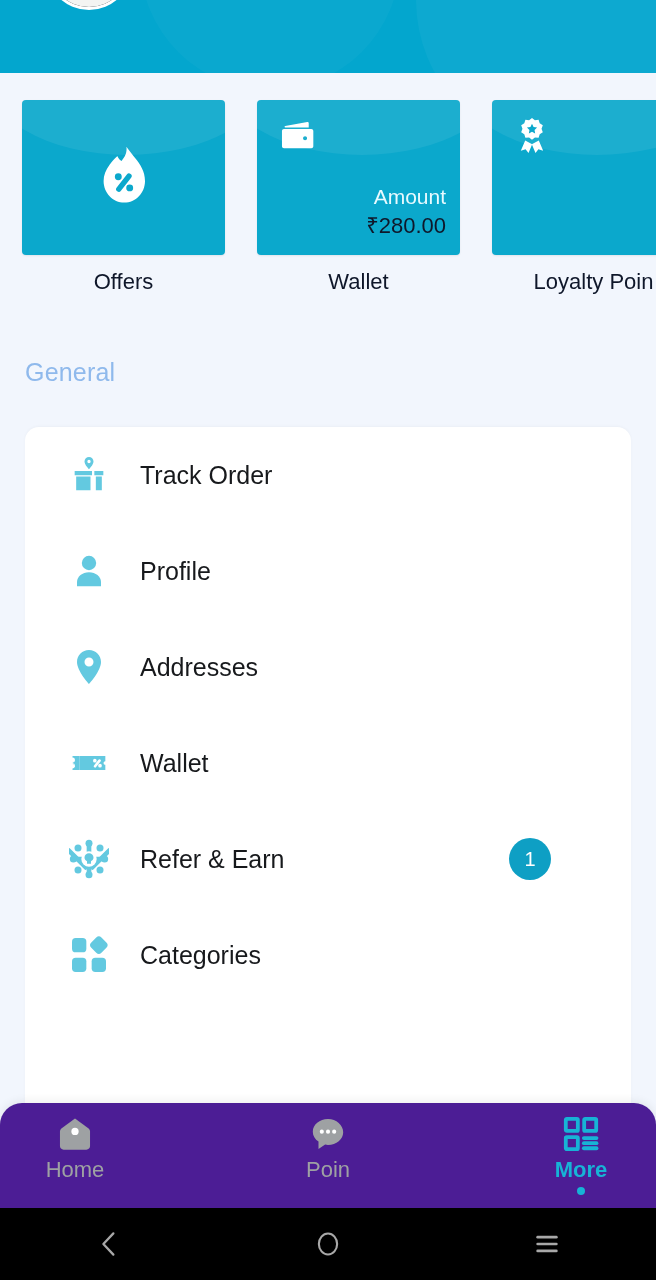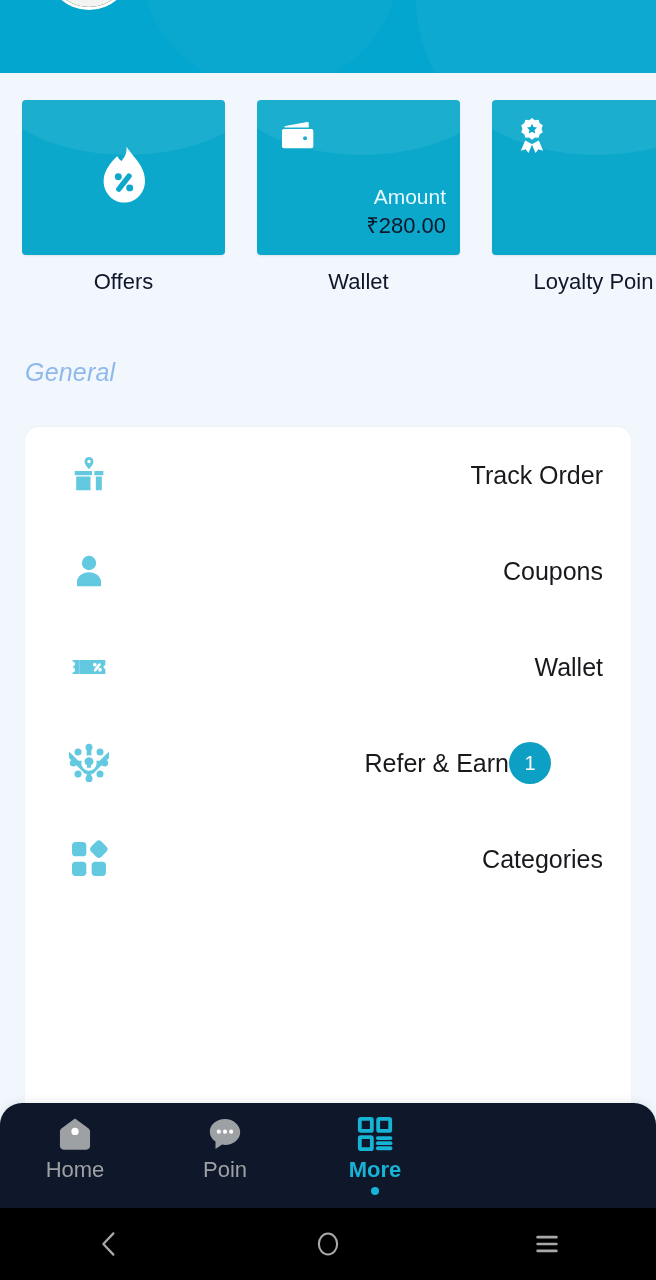--- a/index.html
+++ b/index.html
@@ -123,34 +123,32 @@
     white-space: nowrap;
   }
 
   
   .section-title {
     position: absolute;
     left: 25px; top: 358px;
     font-size: 25px;
     color: #8fb9ec;
     letter-spacing: 0.2px;
-    font-style: italic;
   }
 
   
   .list-card {
     position: absolute;
     left: 25px; top: 427px;
     width: 606px;
     height: 680px;
     background: #ffffff;
     border-radius: 14px 14px 0 0;
     overflow: hidden;
     box-shadow: 0 -1px 3px rgba(0,0,0,0.03);
-    text-align: right;
   }
   .list-item {
     position: relative;
     height: 96px;
     display: flex;
     align-items: center;
     padding: 0 28px 0 44px;
   }
   .li-icon {
     width: 40px; height: 40px;
@@ -178,25 +176,25 @@
     justify-content: center;
     flex: 0 0 42px;
     margin-right: 52px;
   }
 
   
   .bottom-nav {
     position: absolute;
     left: 0; bottom: 72px;
     width: 656px; height: 105px;
-    background: #0f172a;
+    background: #4c1d95;
     border-radius: 22px 22px 0 0;
     display: flex;
     align-items: flex-start;
-    justify-content: flex-start;
+    justify-content: space-between;
     padding-top: 12px;
     box-shadow: 0 -2px 10px rgba(0,0,0,0.07);
   }
   .nav-item {
     width: 150px;
     display: flex;
     flex-direction: column;
     align-items: center;
     position: relative;
   }
@@ -328,23 +326,31 @@
       <span class="li-label">Track Order</span>
     </div>
 
     <div class="list-item">
       <span class="li-icon">
         <svg viewBox="0 0 24 24" fill="currentColor">
           <circle cx="12" cy="7.2" r="4.3"></circle>
           <path d="M12 12.8c-4 0-7.2 2.6-7.2 5.8v2.6h14.4v-2.6c0-3.2-3.2-5.8-7.2-5.8z"></path>
         </svg>
       </span>
-      <span class="li-label">Coupons</span>
-    </div>
-
+      <span class="li-label">Profile</span>
+    </div>
+
+    <div class="list-item">
+      <span class="li-icon">
+        <svg viewBox="0 0 24 24" fill="currentColor">
+          <path d="M12 1.8c-4 0-7.2 3.2-7.2 7.2 0 5.4 7.2 13.2 7.2 13.2s7.2-7.8 7.2-13.2c0-4-3.2-7.2-7.2-7.2zm0 9.9a2.7 2.7 0 1 1 0-5.4 2.7 2.7 0 0 1 0 5.4z"></path>
+        </svg>
+      </span>
+      <span class="li-label">Addresses</span>
+    </div>
 
     <div class="list-item">
       <span class="li-icon">
         <svg viewBox="0 0 24 24" fill="currentColor">
           <path d="M2.2 7.8h19.6v3.1a1.1 1.1 0 0 0 0 2.2v3.1H2.2v-3.1a1.1 1.1 0 0 0 0-2.2V7.8z"></path>
           <circle cx="15.5" cy="10.6" r="1.1" fill="#ffffff"></circle>
           <circle cx="18.6" cy="13.6" r="1.1" fill="#ffffff"></circle>
           <rect x="16.2" y="9.3" width="1.6" height="5.9" rx="0.8" transform="rotate(38 17 12.2)" fill="#ffffff"></rect>
           <path d="M6.4 7.8v8.4H2.2v-1.6a1.4 1.4 0 0 0 0-2.6v-.6a1.4 1.4 0 0 0 0-2.6V7.8z" fill="#ffffff"></path>
           <path d="M2.2 7.8h4.2v8.4H2.2v-1.5a1.3 1.3 0 0 0 0-2.6v-.3a1.3 1.3 0 0 0 0-2.6z"></path>

